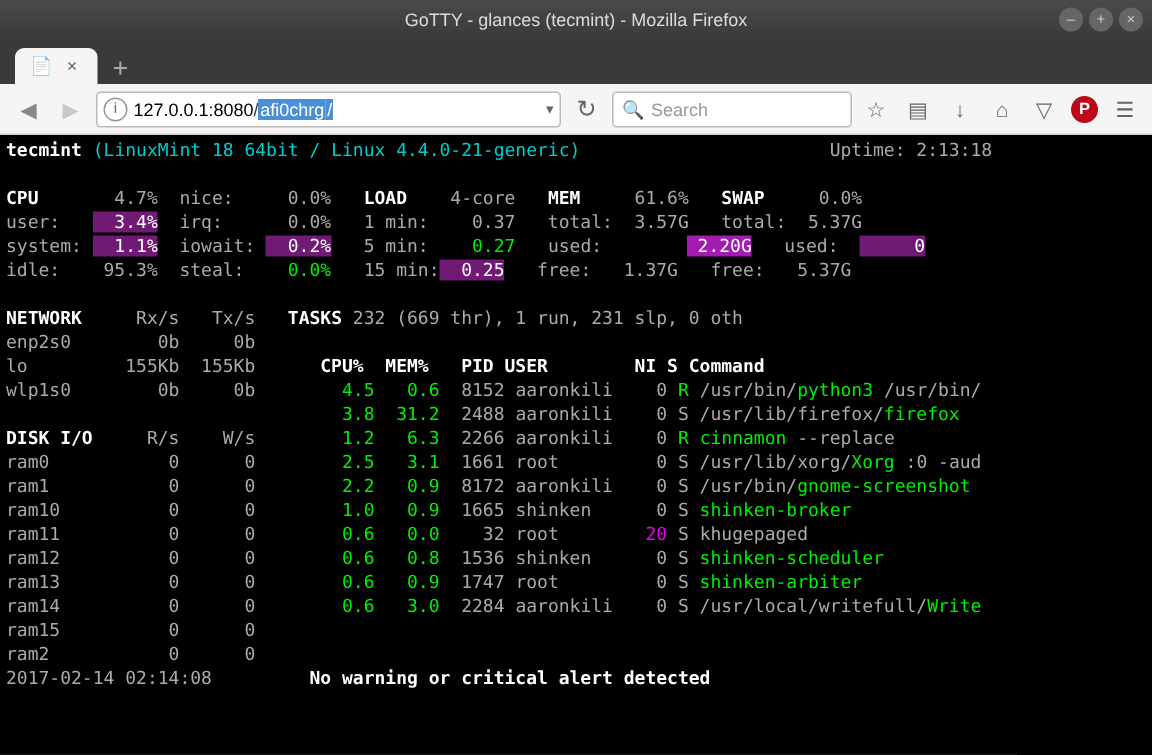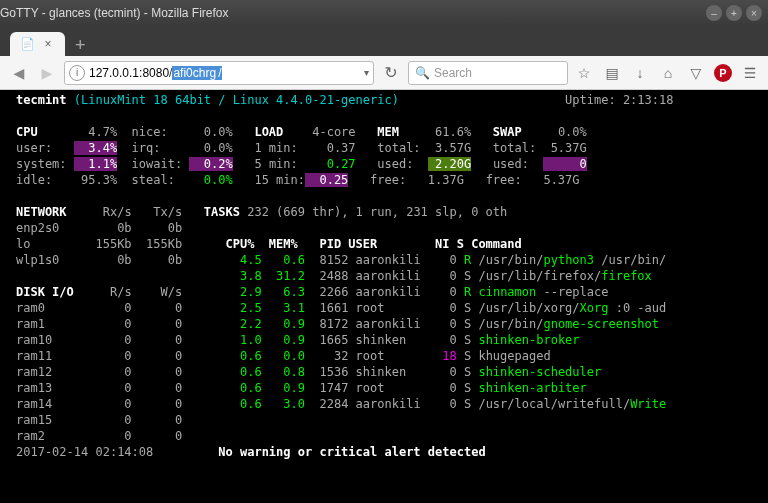--- a/index.html
+++ b/index.html
@@ -1,41 +1,41 @@
 <!DOCTYPE html>
 <html><head>
 <meta charset="utf-8">
 <style>
 * { margin: 0; padding: 0; box-sizing: border-box; }
 body { width: 768px; height: 503px; background: #3a3a3a; font-family: sans-serif; overflow: hidden; }
-.titlebar { height: 26px; background: linear-gradient(#4a4a4a,#3a3a3a); display: flex; align-items: center; justify-content: flex-start; position: relative; color: #ddd; font-size: 12px; }
+.titlebar { height: 26px; background: linear-gradient(#4a4a4a,#3a3a3a); display: flex; align-items: center; justify-content: center; position: relative; color: #ddd; font-size: 12px; }
 .titlebar .btns { position: absolute; right: 6px; display: flex; gap: 4px; }
 .titlebar .btn { width: 16px; height: 16px; border-radius: 50%; background: #666; color: #ccc; font-size: 10px; display: flex; align-items: center; justify-content: center; cursor: pointer; }
 .tabbar { height: 30px; background: #3a3a3a; display: flex; align-items: flex-end; padding-left: 10px; }
 .tab { background: #f5f5f5; border-radius: 6px 6px 0 0; padding: 5px 10px; display: flex; align-items: center; gap: 6px; font-size: 12px; color: #333; }
 .tab-close { width: 14px; height: 14px; border-radius: 50%; display: flex; align-items: center; justify-content: center; font-size: 12px; color: #666; cursor: pointer; }
 .newtab { color: #aaa; font-size: 18px; padding: 0 10px; cursor: pointer; }
 .toolbar { height: 34px; background: #f5f5f5; display: flex; align-items: center; padding: 0 8px; gap: 6px; border-bottom: 1px solid #ccc; }
 .navbtn { width: 22px; height: 22px; color: #888; font-size: 14px; display: flex; align-items: center; justify-content: center; cursor: pointer; }
 .urlbar { flex: 1; height: 24px; border: 1px solid #bbb; border-radius: 3px; background: #fff; display: flex; align-items: center; padding: 0 4px; font-size: 12px; }
 .urlbar .info { width: 16px; height: 16px; border-radius: 50%; border: 1px solid #999; color: #666; font-size: 10px; display: flex; align-items: center; justify-content: center; margin-right: 4px; }
 .urlbar .sel { background: #4a90d9; color: #fff; padding: 0 1px; }
 .urlbar .dd { margin-left: auto; color: #666; font-size: 10px; }
 .reload { width: 22px; color: #666; text-align: center; cursor: pointer; }
 .searchbar { width: 160px; height: 24px; border: 1px solid #bbb; border-radius: 3px; background: #fff; display: flex; align-items: center; padding: 0 6px; font-size: 12px; color: #999; gap: 4px; }
 .ticons { display: flex; gap: 8px; align-items: center; }
 .ticon { width: 20px; height: 20px; color: #666; font-size: 14px; display: flex; align-items: center; justify-content: center; cursor: pointer; }
 .pinterest { background: #bd081c; color: #fff; border-radius: 50%; width: 18px; height: 18px; font-weight: bold; font-size: 11px; }
-.term { background: #000; color: #aaa; font-family: "DejaVu Sans Mono", monospace; font-size: 12px; line-height: 16px; padding: 2px 16px; height: 413px; overflow: hidden; white-space: pre; }
+.term { background: #000; color: #aaa; font-family: "DejaVu Sans Mono", monospace; font-size: 12px; line-height: 16px; padding: 2px 4px; height: 413px; overflow: hidden; white-space: pre; }
 .b { color: #fff; font-weight: bold; }
 .c { color: #0cc; }
 .g { color: #0e0; }
 .m { color: #e0e; }
 .bg-g { background: #701a75; color: #fff; }
-.bg-b { background: #4d7c0f; color: #fff; }
+.bg-b { background: #a21caf; color: #fff; margin-left: 42px; }
 </style>
 </head>
 <body>
 
 <div class="titlebar">
   <span>GoTTY - glances (tecmint) - Mozilla Firefox</span>
   <div class="btns">
     <div class="btn">–</div>
     <div class="btn">+</div>
     <div class="btn">×</div>
@@ -82,24 +82,24 @@
 <span class="b">CPU     </span>  4.7%  nice:     0.0%   <span class="b">LOAD   </span> 4-core   <span class="b">MEM    </span> 61.6%   <span class="b">SWAP   </span>  0.0%
 user:   <span class="bg-g">  3.4%</span>  irq:      0.0%   1 min:    0.37   total:  3.57G   total:  5.37G
 system: <span class="bg-g">  1.1%</span>  iowait: <span class="bg-g">  0.2%</span>   5 min: <span class="g">   0.27</span>   used:  <span class="bg-b"> 2.20G</span>   used:  <span class="bg-g">     0</span>
 idle:    95.3%  steal:  <span class="g">  0.0%</span>   15 min:<span class="bg-g">  0.25</span>   free:   1.37G   free:   5.37G
 
 <span class="b">NETWORK  </span>   Rx/s   Tx/s   <span class="b">TASKS</span> 232 (669 thr), 1 run, 231 slp, 0 oth
 enp2s0        0b     0b
 lo         155Kb  155Kb     <span class="b"> CPU%  MEM%   PID USER        NI S Command</span>
 wlp1s0        0b     0b     <span class="g">   4.5</span><span class="g">   0.6</span>  8152 aaronkili    0 <span class="g">R</span> /usr/bin/<span class="g">python3</span> /usr/bin/
                             <span class="g">   3.8</span><span class="g">  31.2</span>  2488 aaronkili    0 S /usr/lib/firefox/<span class="g">firefox</span>
-<span class="b">DISK I/O </span>    R/s    W/s     <span class="g">   2.9</span><span class="g">   6.3</span>  2266 aaronkili    0 <span class="g">R</span> <span class="g">cinnamon</span> --replace
+<span class="b">DISK I/O </span>    R/s    W/s     <span class="g">   1.2</span><span class="g">   6.3</span>  2266 aaronkili    0 <span class="g">R</span> <span class="g">cinnamon</span> --replace
 ram0           0      0     <span class="g">   2.5</span><span class="g">   3.1</span>  1661 root         0 S /usr/lib/xorg/<span class="g">Xorg</span> :0 -aud
 ram1           0      0     <span class="g">   2.2</span><span class="g">   0.9</span>  8172 aaronkili    0 S /usr/bin/<span class="g">gnome-screenshot</span>
 ram10          0      0     <span class="g">   1.0</span><span class="g">   0.9</span>  1665 shinken      0 S <span class="g">shinken-broker</span>
-ram11          0      0     <span class="g">   0.6</span><span class="g">   0.0</span>    32 root       <span class="m"> 18</span> S khugepaged
+ram11          0      0     <span class="g">   0.6</span><span class="g">   0.0</span>    32 root       <span class="m"> 20</span> S khugepaged
 ram12          0      0     <span class="g">   0.6</span><span class="g">   0.8</span>  1536 shinken      0 S <span class="g">shinken-scheduler</span>
 ram13          0      0     <span class="g">   0.6</span><span class="g">   0.9</span>  1747 root         0 S <span class="g">shinken-arbiter</span>
 ram14          0      0     <span class="g">   0.6</span><span class="g">   3.0</span>  2284 aaronkili    0 S /usr/local/writefull/<span class="g">Write</span>
 ram15          0      0  
 ram2           0      0  
 2017-02-14 02:14:08         <span class="b">No warning or critical alert detected</span>
 </div>
 
 </body></html>

